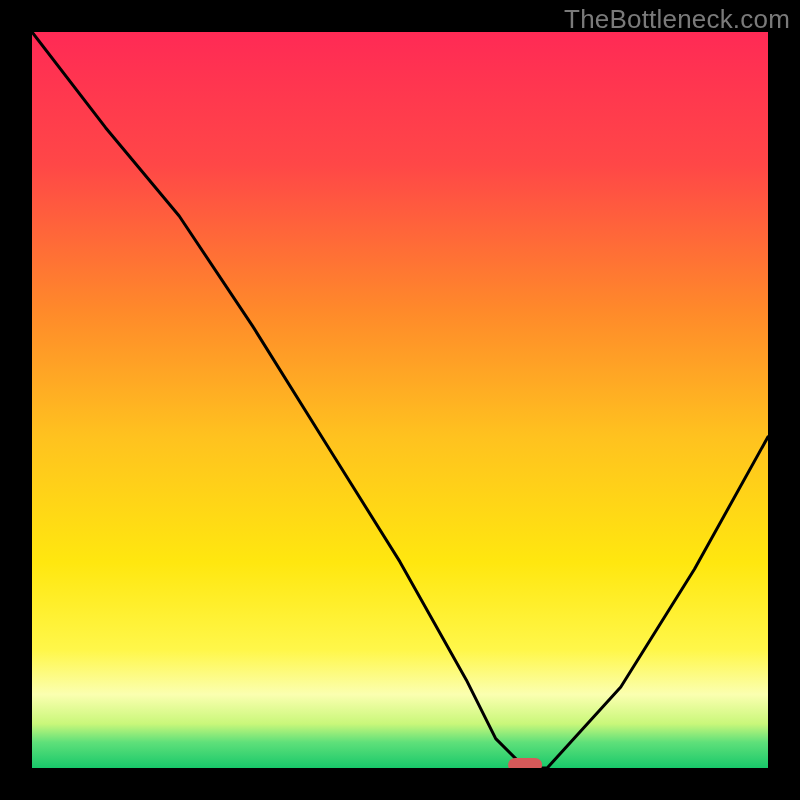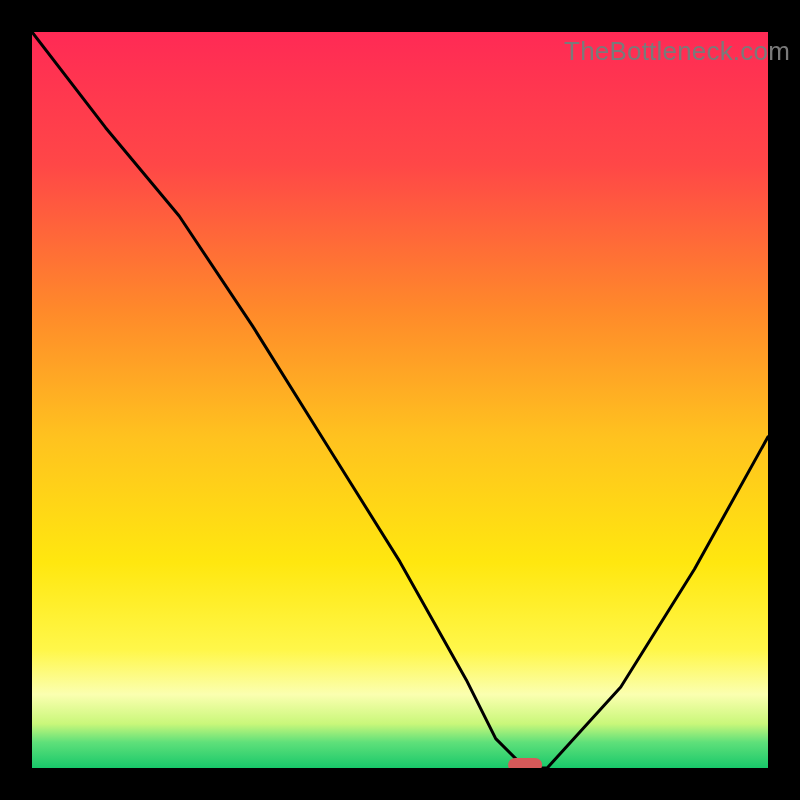--- a/index.html
+++ b/index.html
@@ -29,21 +29,20 @@
   .watermark {
     position: absolute;
     top: 4px;
     right: 10px;
     font-family: Arial, Helvetica, sans-serif;
     font-size: 26px;
     font-weight: 500;
     color: #7a7a7a;
     letter-spacing: 0.2px;
     user-select: none;
-    margin-top: 32px;
   }
   svg {
     display: block;
   }
 </style>
 </head>
 <body>
 
 <div class="frame">
   <div class="plot-area">

